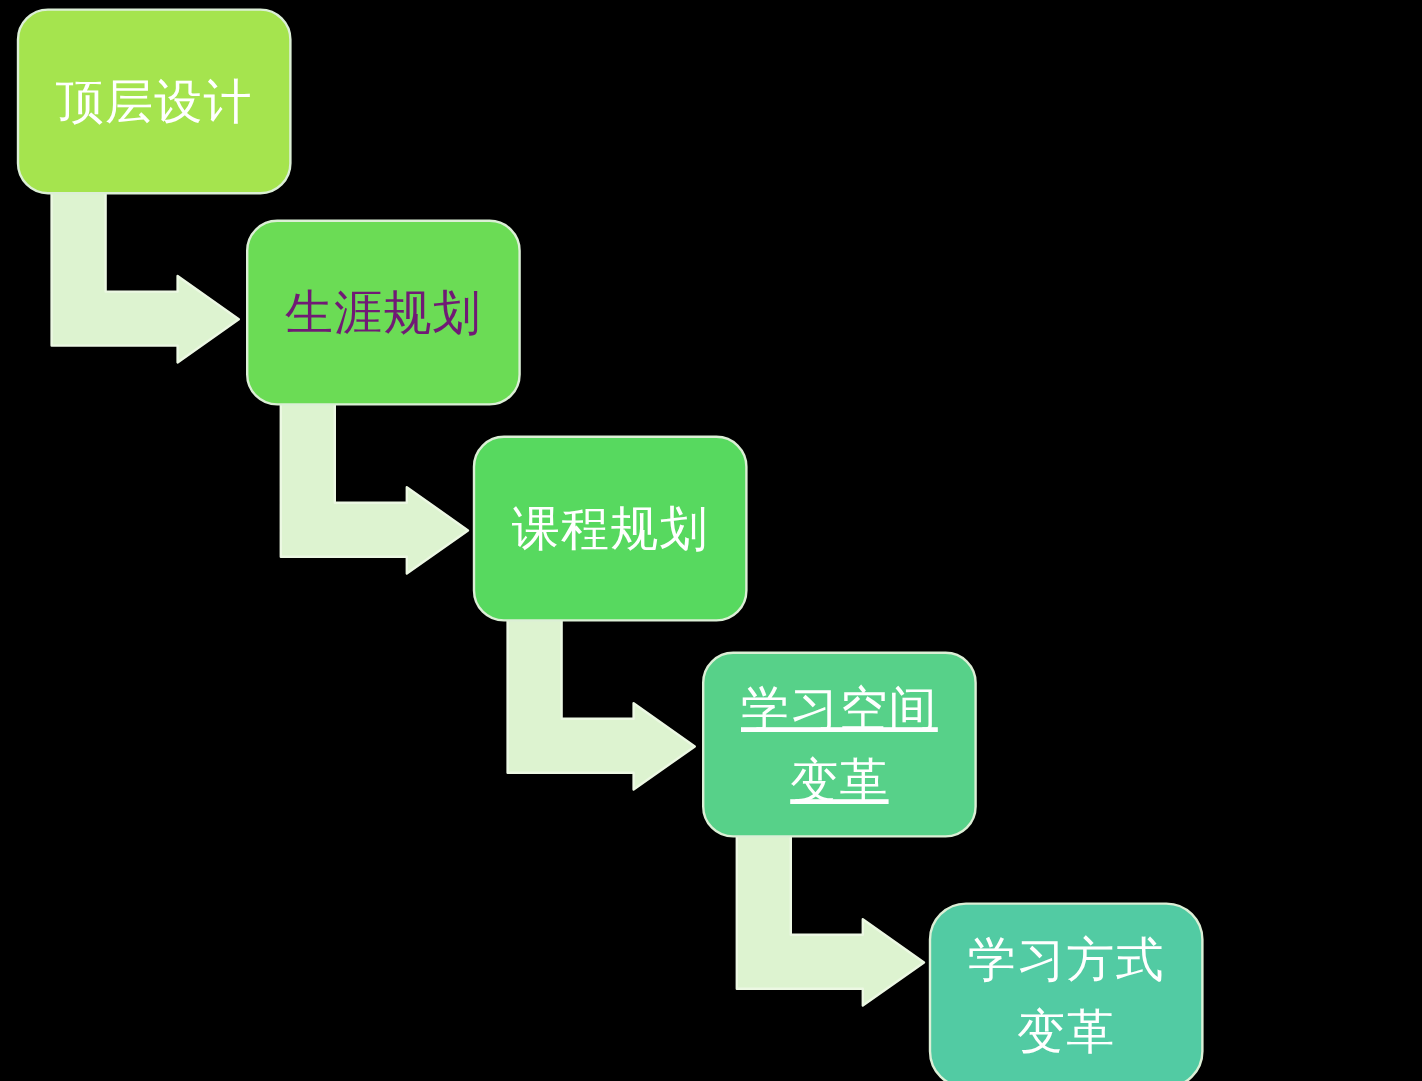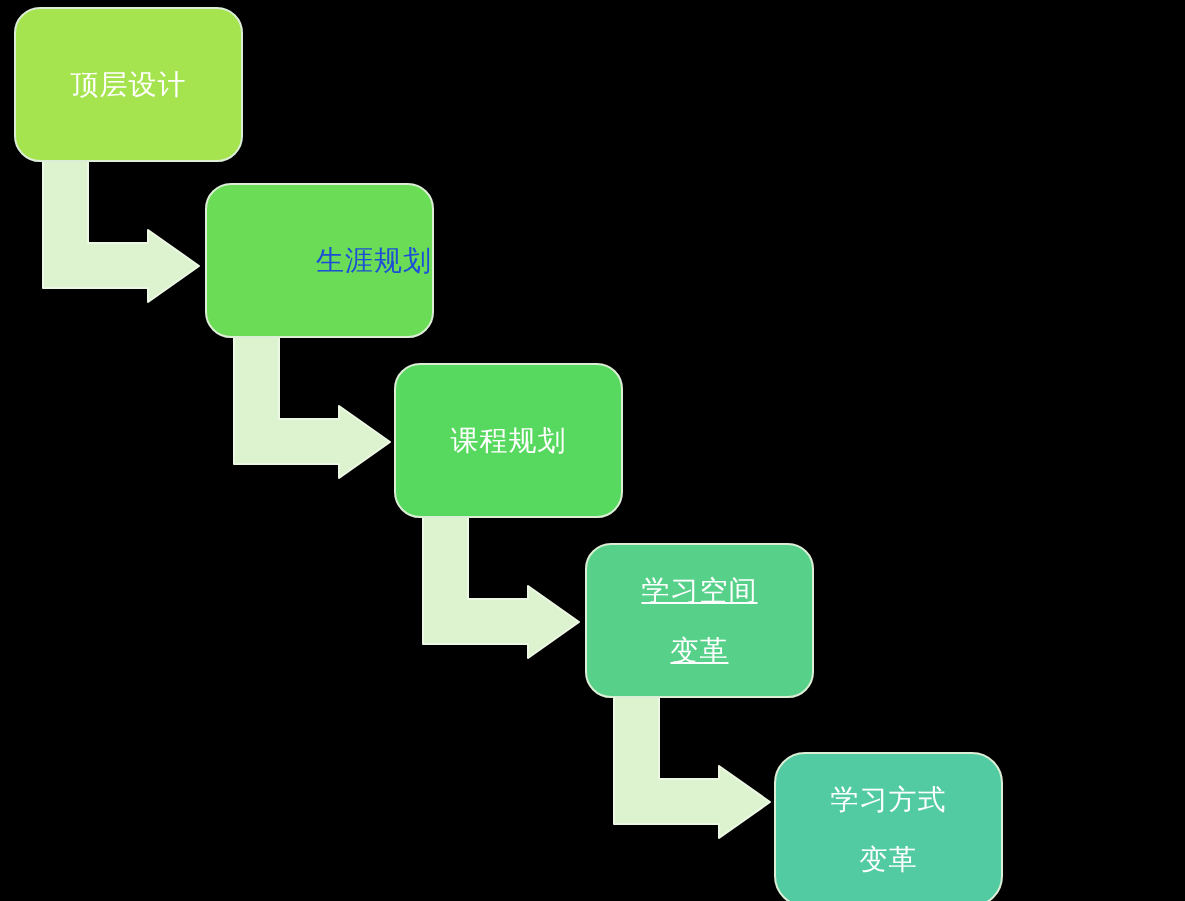--- a/index.html
+++ b/index.html
@@ -28,21 +28,21 @@
     height: 155px;
     border-radius: 26px;
     border: 2px solid #dcefd6;
     box-sizing: border-box;
     display: flex;
     align-items: center;
     justify-content: center;
     text-align: center;
   }
   .box-label {
-    font-size: 28px;
+    font-size: 40px;
     line-height: 60px;
     font-weight: 400;
     white-space: pre-line;
     letter-spacing: 1px;
   }
   .box-1 { left: 14px;  top: 7px;   }
   .box-2 { left: 205px; top: 183px; }
   .box-3 { left: 394px; top: 363px; }
   .box-4 { left: 585px; top: 543px; }
   .box-5 { left: 774px; top: 752px; border-radius: 31px; }
@@ -56,21 +56,21 @@
     <polygon class="connector-arrow" points="43,159 88,159 88,243 148,243 148,230 199,266 148,302 148,288 43,288" stroke-width="2" stroke-linejoin="round" fill="#ddf3d0" stroke="#ecf8e3"></polygon>
     <polygon class="connector-arrow" points="234,335 279,335 279,419 339,419 339,406 390,442 339,478 339,464 234,464" stroke-width="2" stroke-linejoin="round" fill="#ddf3d0" stroke="#ecf8e3"></polygon>
     <polygon class="connector-arrow" points="423,515 468,515 468,599 528,599 528,586 579,622 528,658 528,644 423,644" stroke-width="2" stroke-linejoin="round" fill="#ddf3d0" stroke="#ecf8e3"></polygon>
     <polygon class="connector-arrow" points="614,695 659,695 659,779 719,779 719,766 770,802 719,838 719,824 614,824" stroke-width="2" stroke-linejoin="round" fill="#ddf3d0" stroke="#ecf8e3"></polygon>
   </svg>
 
   <div class="step-box box-1" style="background: rgb(165, 228, 78); border-color: rgb(220, 239, 214); color: rgb(255, 255, 255);">
     <span class="box-label">顶层设计</span>
   </div>
 
-  <div class="step-box box-2" style="background: rgb(107, 220, 85); border-color: rgb(220, 239, 214); color: #1d4ed8; justify-content: flex-end;">
+  <div class="step-box box-2" style="background: rgb(107, 220, 85); border-color: rgb(220, 239, 214); color: #701a75;">
     <span class="box-label">生涯规划</span>
   </div>
 
   <div class="step-box box-3" style="background: rgb(87, 217, 95); border-color: rgb(220, 239, 214); color: rgb(255, 255, 255);">
     <span class="box-label">课程规划</span>
   </div>
 
   <div class="step-box box-4" style="background: rgb(87, 209, 137); border-color: rgb(220, 239, 214); color: rgb(255, 255, 255); text-decoration: underline;">
     <span class="box-label">学习空间
 变革</span>

